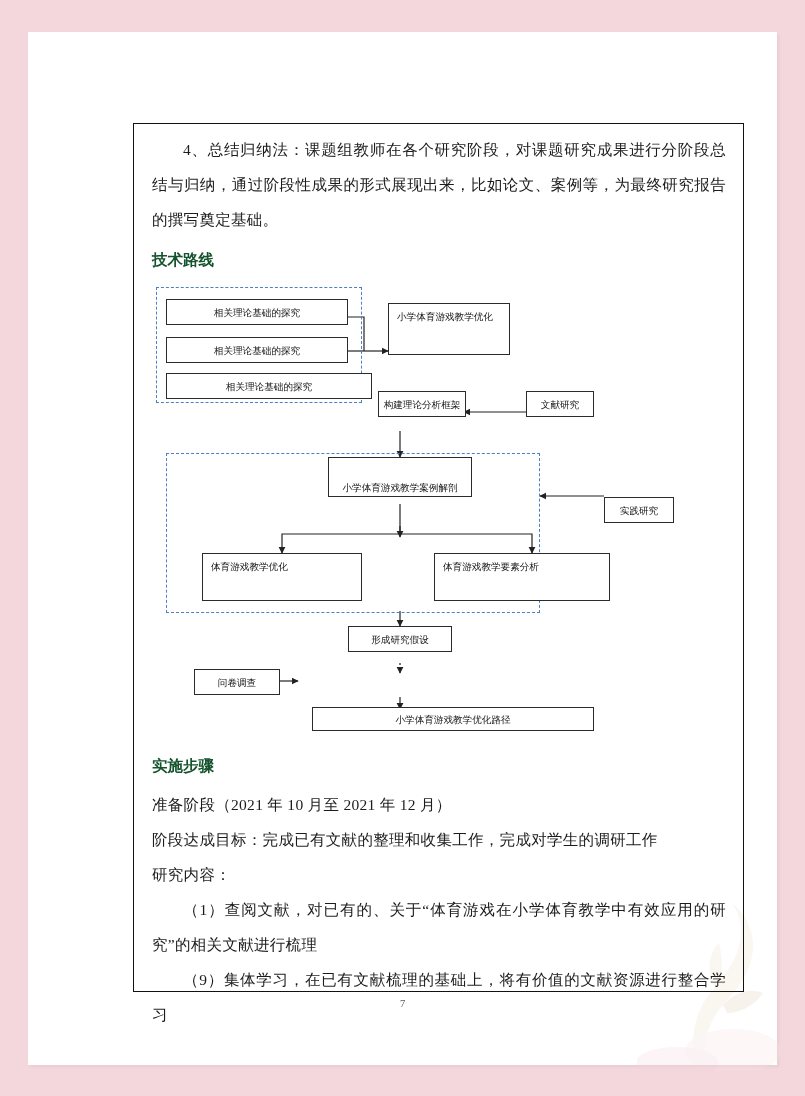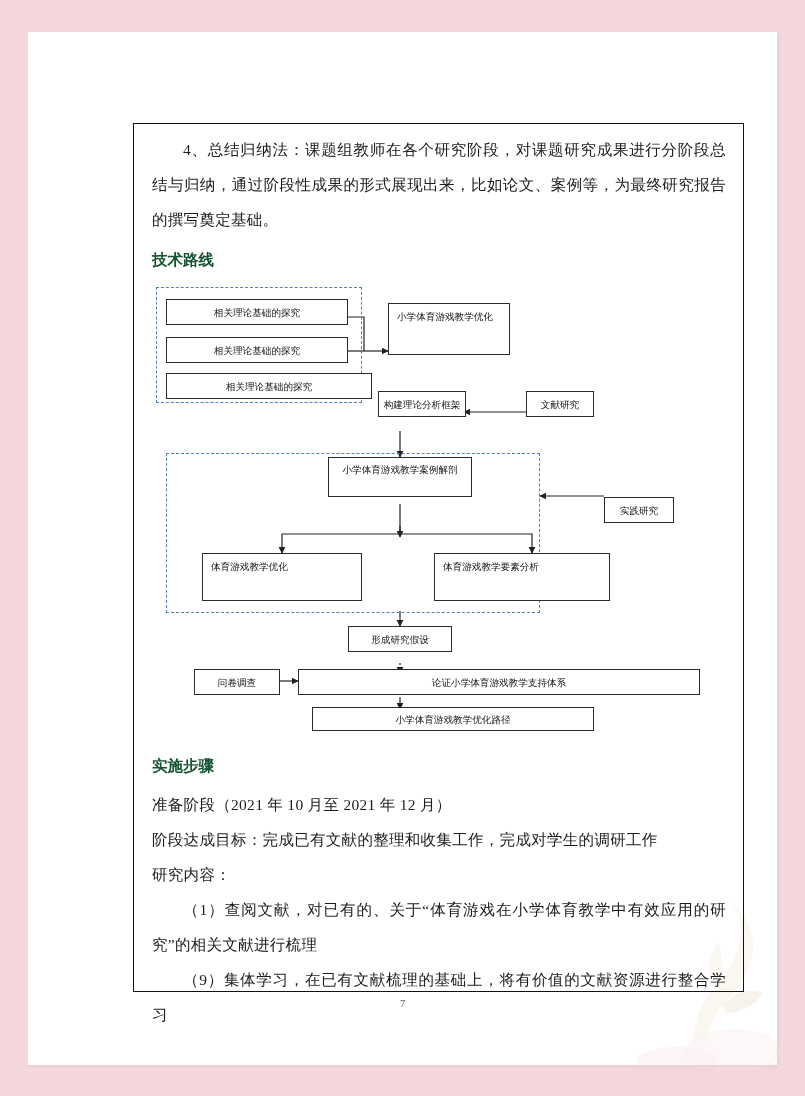--- a/index.html
+++ b/index.html
@@ -71,21 +71,21 @@
     color:#111;
     display:flex;
     align-items:center;
     justify-content:center;
     text-align:center;
     padding:2px 3px;
     z-index:3;
     font-family:"Liberation Sans","DejaVu Sans",sans-serif;
   }
   .node.left-align{ justify-content:flex-start; text-align:right; padding-left:8px; align-items:flex-start; padding-top:6px;}
-  .node.top-align{ align-items:flex-start; padding-top:5px;}
+  .node.top-align{ align-items:flex-end; padding-top:5px;}
   .dashbox{
     position:absolute;
     border:1.3px dashed #4f7fc0;
     box-sizing:border-box;
     z-index:1;
   }
   .page-num{
     position:absolute;
     left:0;right:0;
     top:966px;
@@ -211,23 +211,20 @@
             <path d="M128 14 L146 14" marker-end="url(#arrow2)"></path>
             <path d="M248 0 L248 6" marker-end="url(#arrow2)"></path>
             <path d="M248 30 L248 42" marker-end="url(#arrow2)"></path>
           </g>
         </svg>
 
         <div class="node" style="left:42px;top:2px;width:86px;height:26px;">
           <span>问卷调查</span>
         </div>
 
-        <div class="node" style="left:146px;top:2px;width:402px;height:26px;">
-          <span>论证小学体育游戏教学支持体系</span>
-        </div>
 
         <div class="node" style="left:160px;top:40px;width:282px;height:24px;">
           <span>小学体育游戏教学优化路径</span>
         </div>
       </div>
 
       <h3 class="section-head" style="margin-top:20px;">实施步骤</h3>
 
       <p class="body-text">准备阶段（2021 年 10 月至 2021 年 12 月）</p>
 

